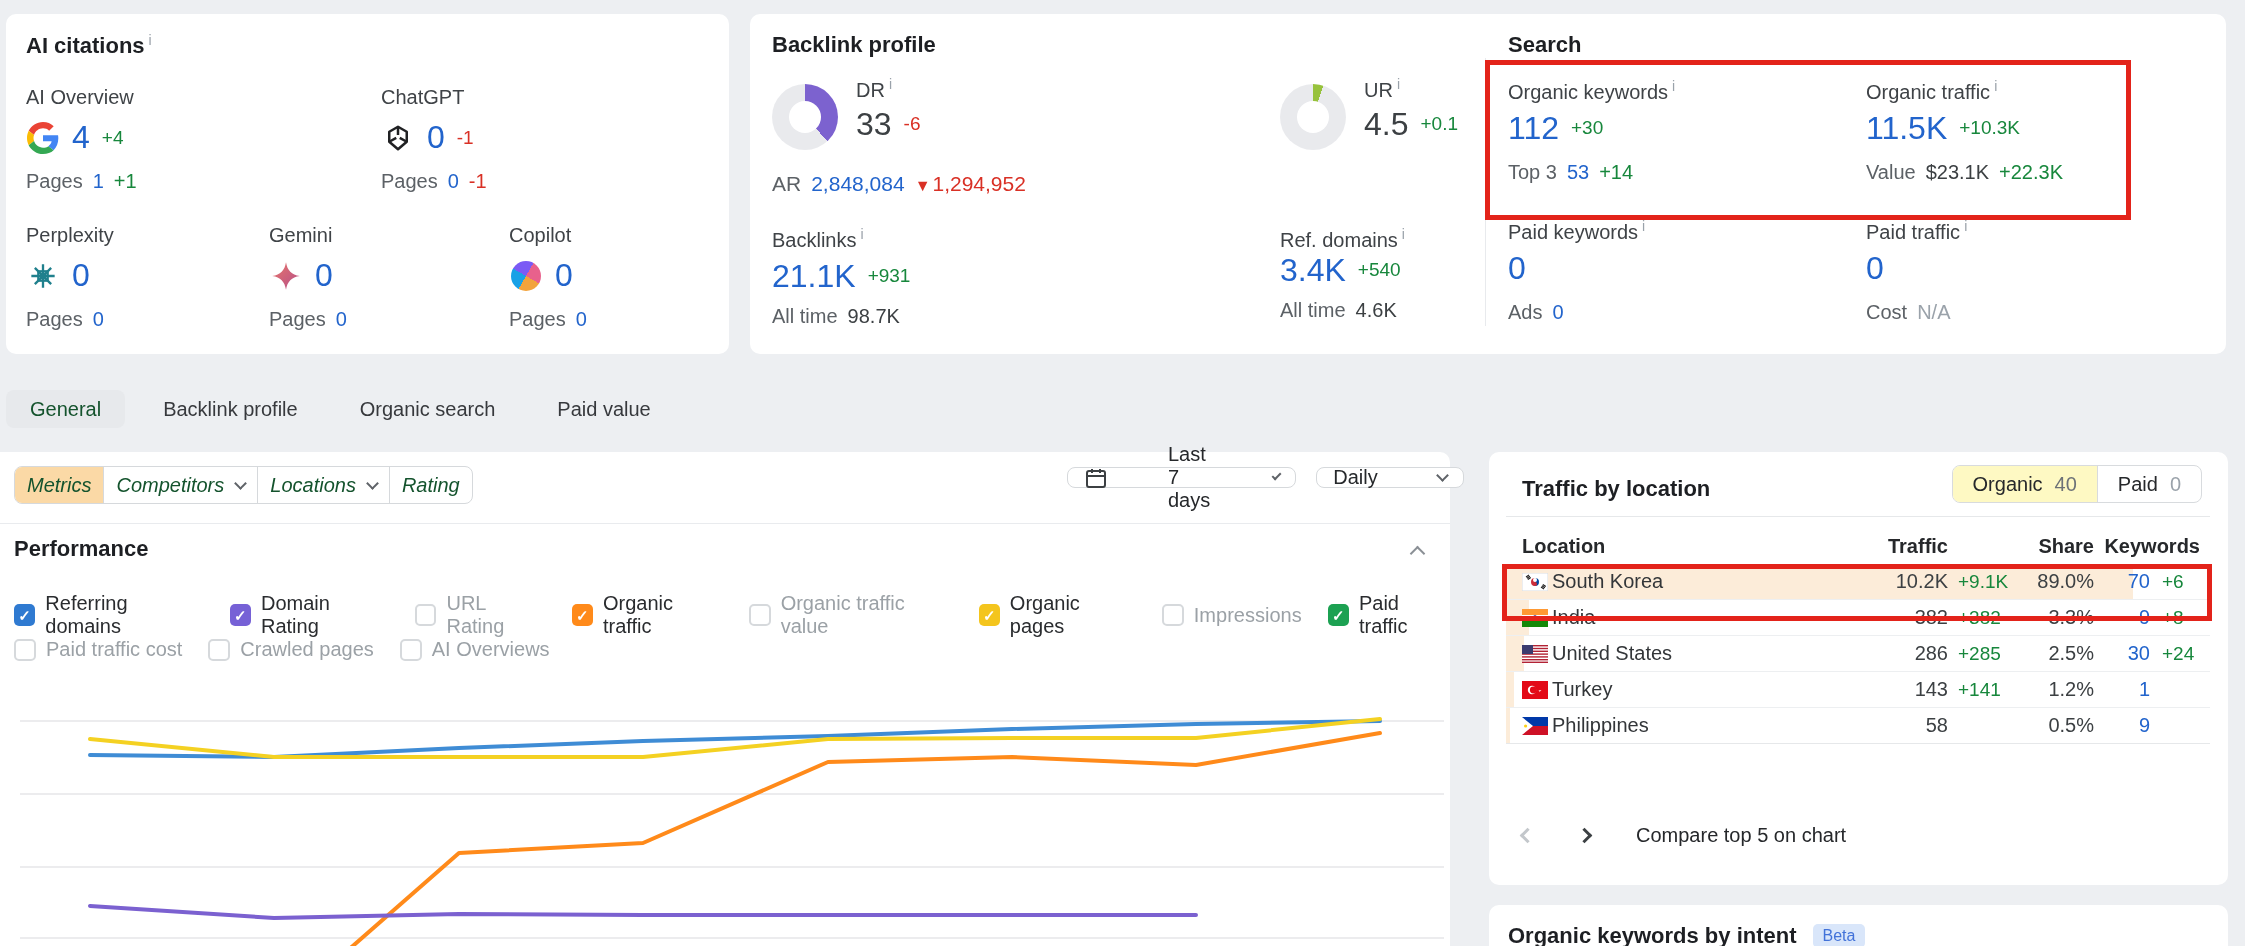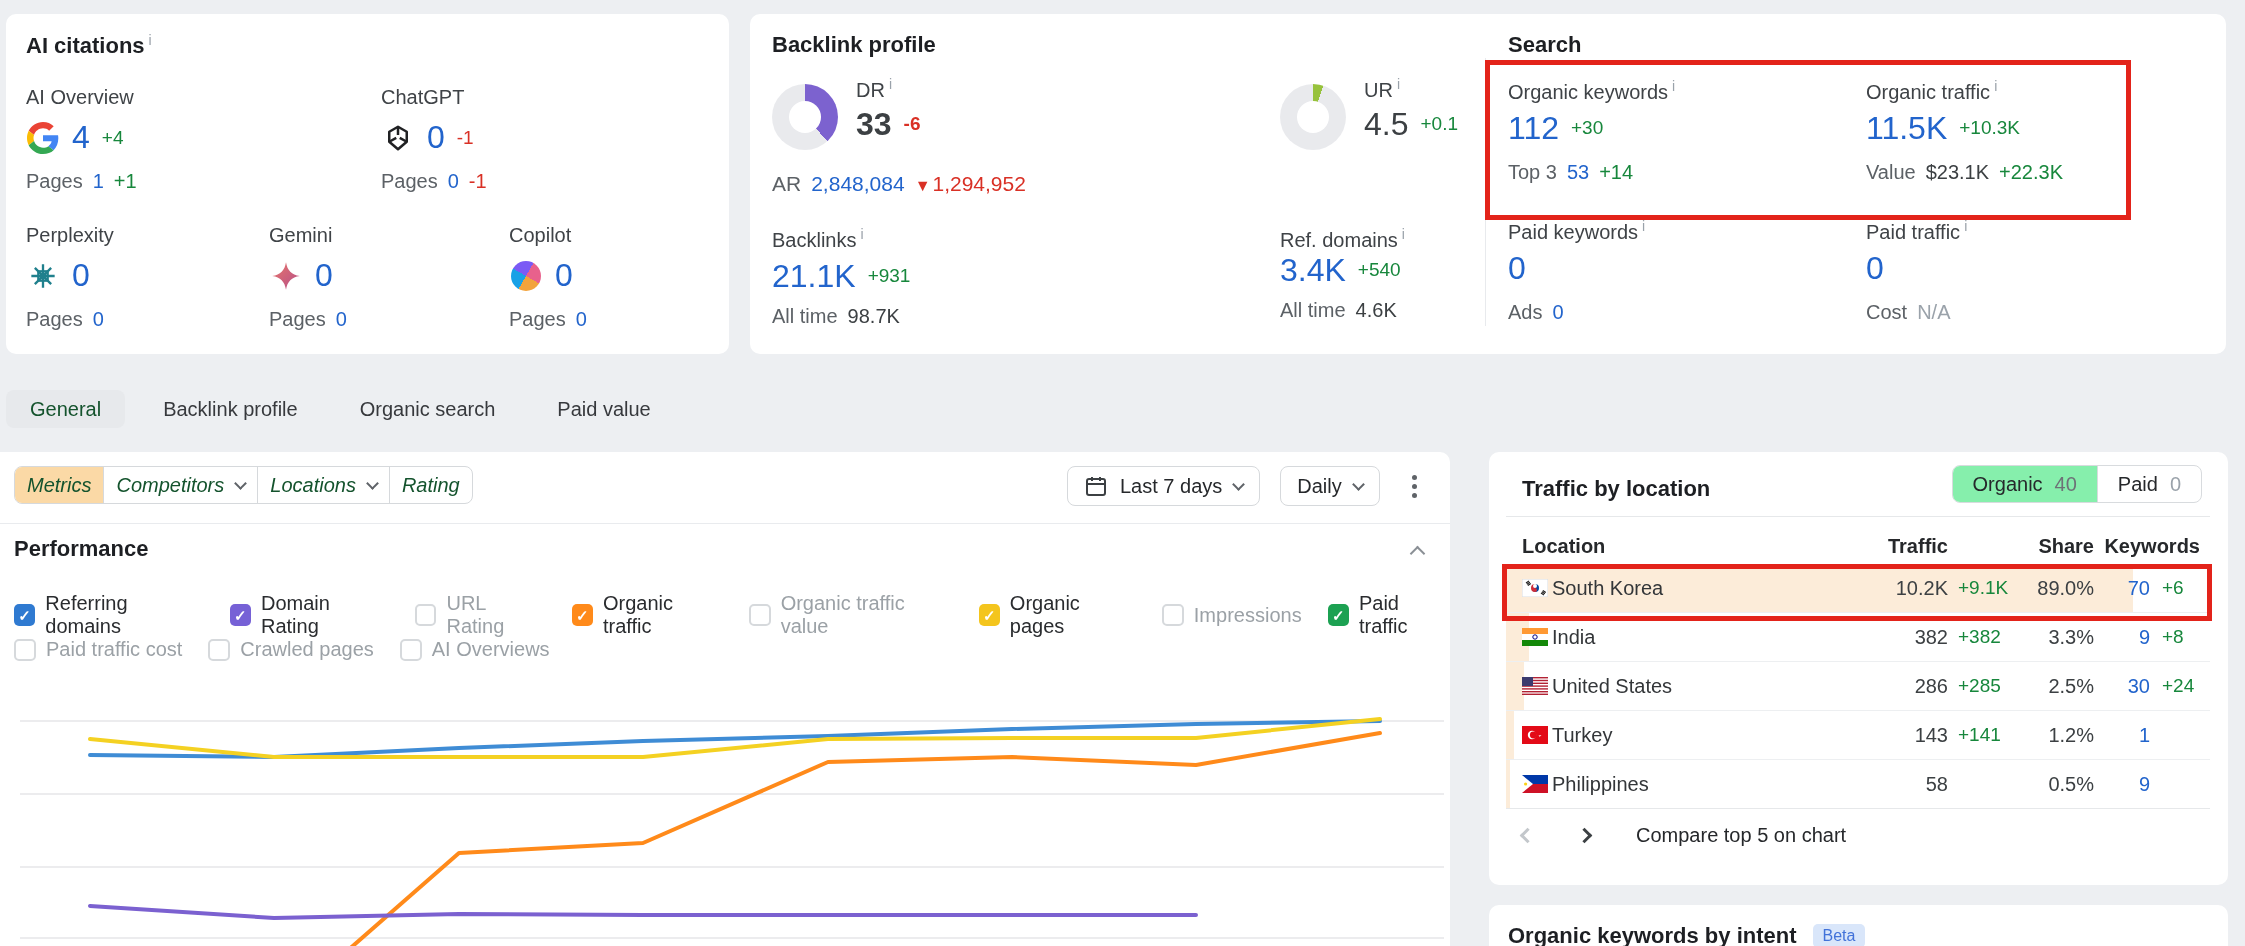--- a/index.html
+++ b/index.html
@@ -46,51 +46,51 @@
   .tab.active { background:#e7e9ec; color:#14532d; }
 
   
   .panel-left { left:0; top:452px; width:1450px; height:500px; border-radius:0 10px 0 0; }
   .seg-group { position:absolute; left:14px; top:14px; height:38px; display:flex; border:1px solid #d6d9dc; border-radius:8px; background:#fff; overflow:hidden; }
   .seg { display:flex; align-items:center; padding:0 12px; font-size:20px; color:#14532d; border-right:1px solid #d6d9dc; cursor:pointer;font-style:italic; }
   .seg:last-child { border-right:none; }
   .seg.peach { background:#fbd9a6; }
   .dd-caret { width:9px; height:9px; border:solid #5f6368; border-width:0 2px 2px 0; transform:rotate(45deg); margin-left:12px; margin-top:-4px; }
   .tb-right { position:absolute; left:1067px; top:14px; display:flex; gap:20px; align-items:center; }
-  .btn { height:40px; display:flex; align-items:center; padding:8px 16px; border:1px solid #d6d9dc; border-radius:8px; background:#fff; font-size:20px; color:#26282b; cursor:pointer; }
+  .btn { height:21px; display:flex; align-items:center; padding:8px 16px; border:1px solid #d6d9dc; border-radius:8px; background:#fff; font-size:20px; color:#26282b; cursor:pointer;gap:48px; }
   .dots { display:flex; flex-direction:column; gap:4px; margin-left:12px; cursor:pointer; }
   .dots i { width:5px; height:5px; border-radius:50%; background:#5f6368; }
   .divider-h { position:absolute; left:0; right:0; top:71px; height:1px; background:#e9ebee; }
   .perf-title { position:absolute; left:14px; top:84px; font-size:22px; font-weight:bold; color:#1d1f23; }
   .chev-up { position:absolute; left:1412px; top:96px; width:11px; height:11px; border:solid #8b9096; border-width:0 2px 2px 0; transform:rotate(225deg); cursor:pointer; }
   .cb-row { position:absolute; left:14px; display:flex; gap:26px; align-items:center; }
   .cb-item { display:flex; align-items:center; gap:10px; cursor:pointer; }
   .cb-box { width:22px; height:22px; border-radius:5px; display:flex; align-items:center; justify-content:center; background:#888; }
   .cb-box .cb-check { color:#fff; font-size:15px; font-weight:bold; line-height:1; }
   .cb-box.off { background:#fff; border:2px solid #d6d9dc; }
   .cb-label { font-size:20px; color:#2a2c2f; }
   .cb-item.off .cb-label { color:#9ba1a6; }
 
   
   .panel-right { left:1489px; top:452px; width:739px; height:433px; }
   .tl-title { position:absolute; left:33px; top:24px; font-size:22px; font-weight:bold; color:#1d1f23; }
   .toggle { position:absolute; right:26px; top:13px; height:38px; display:flex; border:1px solid #d8dbde; border-radius:8px; overflow:hidden; background:#fff; }
   .toggle .tg { display:flex; align-items:center; gap:12px; padding:0 20px; font-size:20px; color:#26282b; cursor:pointer; }
-  .toggle .tg.peach { background:#86efac; }
+  .toggle .tg.peach { background:#fef9c3; }
   .toggle .tg .cnt { color:#6d7277; }
   .toggle .tg.plain .cnt { color:#9aa2aa; }
   .toggle .tg.plain { border-left:1px solid #d8dbde; }
   .tl-divider { position:absolute; left:17px; right:18px; top:64px; height:1px; background:#e6e8ea; }
   .tl-grid { display:grid; grid-template-columns:30px 1fr 80px 66px 80px 56px 50px; align-items:center; padding:0 10px 0 16px; }
   .tl-header { position:absolute; left:17px; top:78px; width:704px; height:32px; font-size:20px; font-weight:bold; color:#26282b; }
   .tl-header .h-loc { grid-column:1/3; }
   .tl-header .h-right { text-align:right; }
   .tl-header .h-kw { grid-column:6/8; text-align:right; }
   .tl-rows { position:absolute; left:17px; top:112px; width:704px; }
-  .tl-row { position:relative; height:49px; border-bottom:1px solid #edeff1; font-size:20px; cursor:pointer; }
+  .tl-row { position:relative; height:36px; border-bottom:1px solid #edeff1; font-size:20px; cursor:pointer; }
   .tl-row .tl-grid-inner { position:relative; z-index:1; height:100%; }
   .tl-bar { position:absolute; left:0; top:0; bottom:0; background:#fcecd9; z-index:0; }
   .c-name { color:#333639; }
   .c-traffic { text-align:right; color:#3c4043; }
   .c-tdelta { padding-left:10px; color:#17873c; font-size:19px; }
   .c-share { text-align:right; color:#3c4043; }
   .c-kw { text-align:right; color:#2264cc; }
   .c-kwd { padding-left:12px; color:#17873c; font-size:19px; }
   .flag { width:26px; height:18px; border-radius:2px; display:block; }
   .tl-pagination { position:absolute; left:33px; top:372px; display:flex; align-items:center; gap:46px; }
@@ -209,21 +209,21 @@
         </div>
     </div>
   </div>
 
   <div class="card card-bl">
     <div class="card-title" style="left:22px; top:18px;">Backlink profile</div>
 
     <div class="donut" style="left: 22px; top: 70px; background: conic-gradient(rgb(124, 98, 207) 0deg, rgb(124, 98, 207) 38%, rgb(233, 234, 237) 38%, rgb(233, 234, 237) 100%);"></div>
     <div class="metric" style="left:106px; top:62px;">
       <div class="m-label"><span>DR</span><span class="info-i">i</span></div>
-      <div class="m-value-row" style="margin-top:4px;font-weight:bold;">
+      <div class="m-value-row" style="margin-top:4px;">
         <span class="m-big big38 dark">33</span>
         <span class="m-delta red">-6</span>
       </div>
     </div>
     <div class="metric" style="left:22px; top:158px;">
       <div class="m-sub" style="margin-top:0; font-size:21px;">
         <span>AR</span>
         <span class="blue">2,848,084</span>
         <span class="red"><span class="tri-down">▼</span><span>1,294,952</span></span>
       </div>

